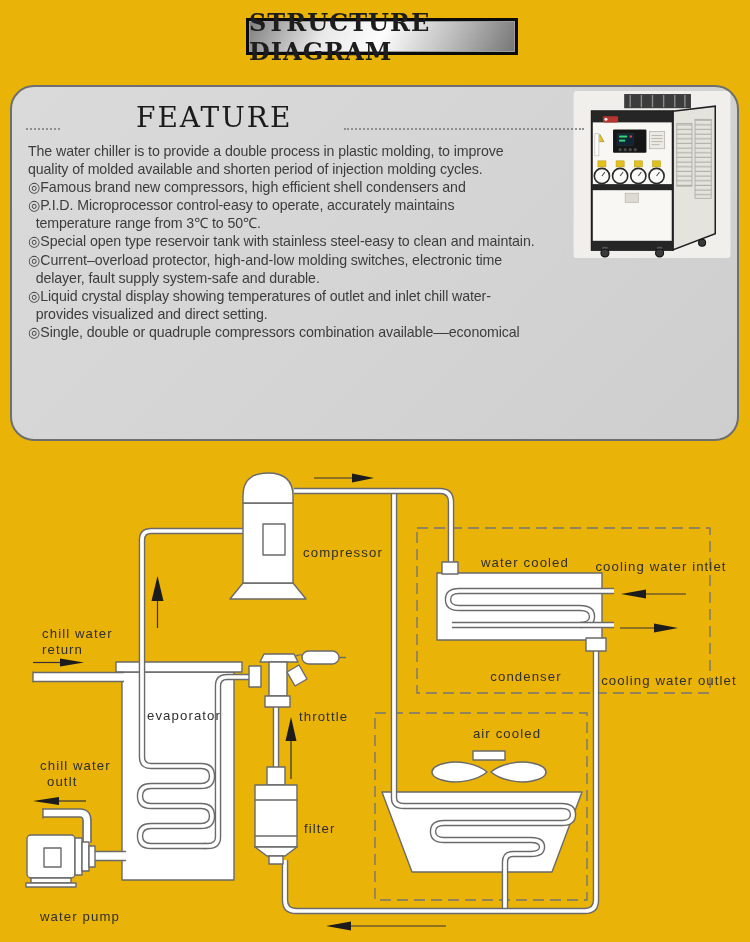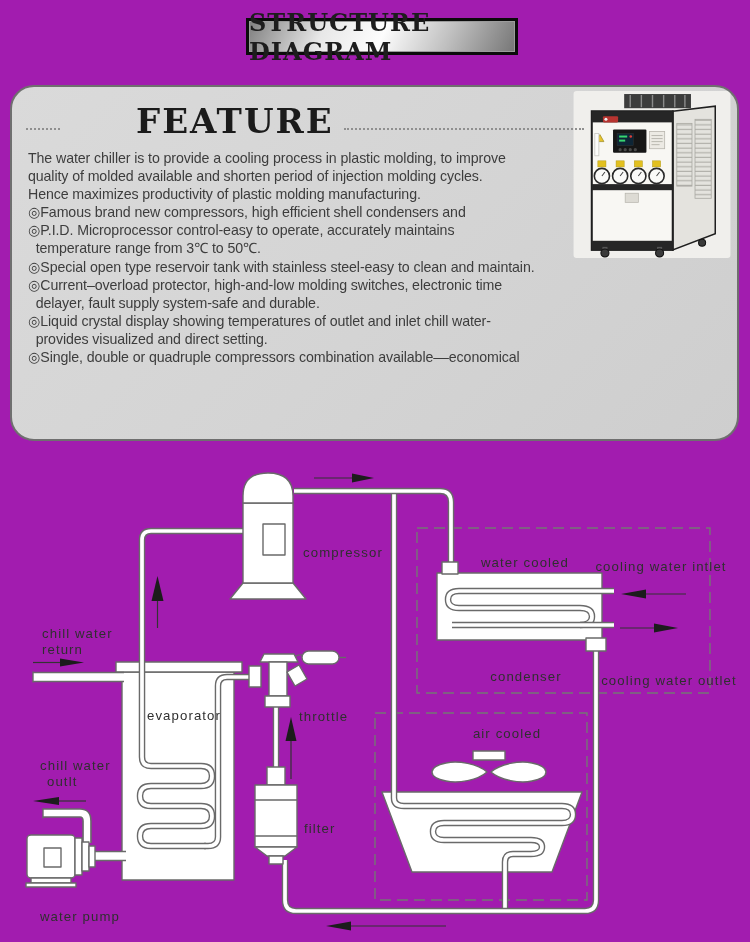--- a/index.html
+++ b/index.html
@@ -1,17 +1,17 @@
 <!DOCTYPE html>
 <html><head>
 <meta charset="utf-8">
 <style>
   * { margin:0; padding:0; box-sizing:border-box; }
   body { background:#fff; font-family:"Liberation Sans", sans-serif; }
-  .page { position:relative; width:750px; height:942px; background:#a21caf; overflow:hidden; }
+  .page { position:relative; width:750px; height:942px; background:#eab308; overflow:hidden; }
 
   
   .title-bar{
     position:absolute; left:246px; top:18px; width:272px; height:37px;
     border:3px solid #0b0b0b;
     background:linear-gradient(115deg,#7f7f7f 0%,#e8e8e8 28%,#fdfdfd 50%,#c0c0c0 74%,#767676 100%);
     display:flex; align-items:center; justify-content:center;
     box-shadow:inset 0 0 0 1px #9c9c9c;
   }
   .title-bar span{
@@ -26,21 +26,21 @@
     background:linear-gradient(135deg,#dadada 0%,#d4d4d4 55%,#cecece 100%);
     color:#3d3d3d; overflow:hidden;
   }
   .feature-content{ padding:8px 14px 0 16px; height:100%; }
   .photo-wrap{ float:right; width:158px; height:167px; margin:-4px -8px 4px 6px; }
   .dots{ position:absolute; border-top:2px dotted #8f8f8f; height:0; }
   .dots-l{ left:14px; top:41px; width:34px; }
   .dots-r{ left:332px; top:41px; width:240px; }
   .feature-title{
     display:block; margin:6px 0 8px 108px;
-    font-family:"DejaVu Serif", serif; font-weight:bold; font-size:34px;
+    font-family:"DejaVu Serif", serif; font-weight:normal; font-size:28px;
     letter-spacing:2px; color:#1b1b1b;
   }
   .feature-lines{ font-size:14.2px; line-height:18.1px; letter-spacing:-0.1px; }
   .feature-lines .fline{ white-space:pre-wrap; }
 
   
   .diagram{ position:absolute; left:0; top:450px; width:750px; height:492px; }
   .shape{ fill:#fff; stroke:#6a6a6a; stroke-width:1.4; stroke-linejoin:round; }
   .ln{ fill:none; stroke:#6a6a6a; stroke-width:1.4; }
   .po{ fill:none; stroke:#6a6a6a; stroke-width:6.5; }
@@ -128,23 +128,22 @@
             <circle cx="31" cy="160" r="4" fill="#3a3a3a" stroke="#111" stroke-width="1"></circle>
             <circle cx="85" cy="160" r="4" fill="#3a3a3a" stroke="#111" stroke-width="1"></circle>
             <circle cx="127" cy="150" r="3.5" fill="#3a3a3a" stroke="#111" stroke-width="1"></circle>
           </g>
         </svg>
       </div>
 
       <span class="feature-title">FEATURE</span>
 
       <div class="feature-lines">
-          <div class="fline">The water chiller is to provide a cooling process in plastic molding, to improve</div>
+          <div class="fline">The water chiller is to provide a double process in plastic molding, to improve</div>
           <div class="fline">quality of molded available and shorten period of injection molding cycles.</div>
-          <div class="fline">Hence maximizes productivity of plastic molding manufacturing.</div>
           <div class="fline">◎Famous brand new compressors, high efficient shell condensers and</div>
           <div class="fline">◎P.I.D. Microprocessor control-easy to operate, accurately maintains</div>
           <div class="fline">  temperature range from 3℃ to 50℃.</div>
           <div class="fline">◎Special open type reservoir tank with stainless steel-easy to clean and maintain.</div>
           <div class="fline">◎Current–overload protector, high-and-low molding switches, electronic time</div>
           <div class="fline">  delayer, fault supply system-safe and durable.</div>
           <div class="fline">◎Liquid crystal display showing temperatures of outlet and inlet chill water-</div>
           <div class="fline">  provides visualized and direct setting.</div>
           <div class="fline">◎Single, double or quadruple compressors combination available––economical</div>
         </div>

